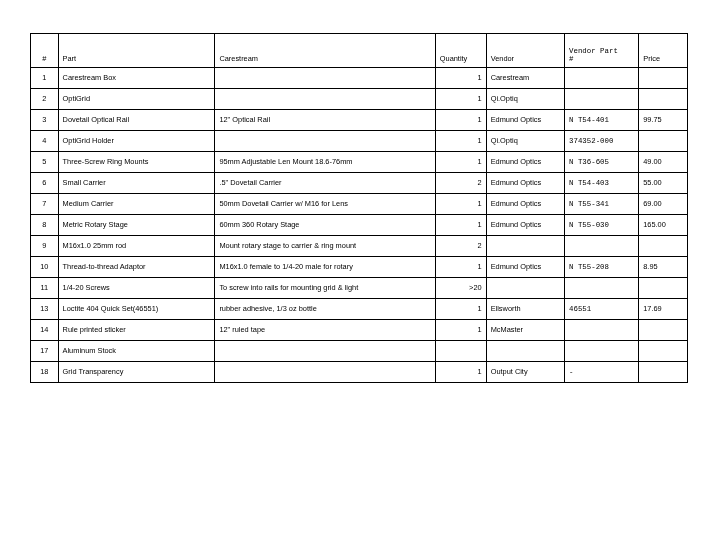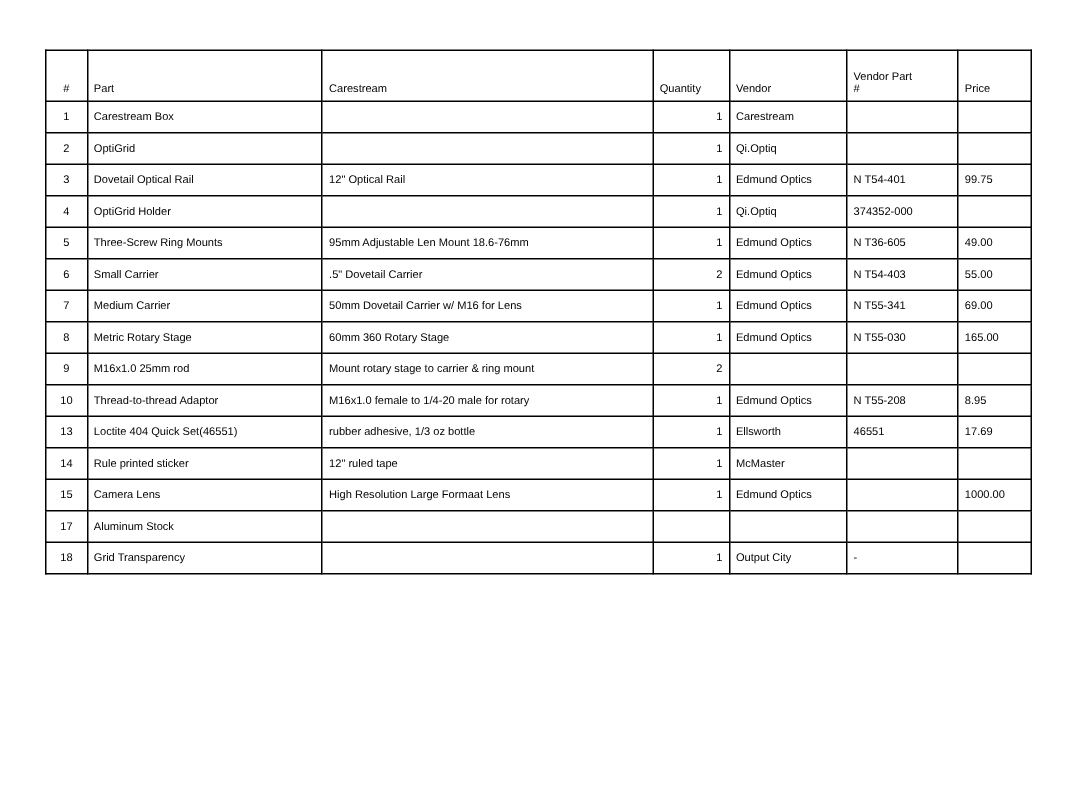--- a/index.html
+++ b/index.html
@@ -48,21 +48,21 @@
     text-align: center;
   }
   #parts-table tbody td {
     height: 16px;
   }
   .col-num   { width: 26px;  text-align: center; }
   .col-part  { width: 148px; }
   .col-desc  { width: 208px; }
   .col-qty   { width: 48px;  text-align: right; }
   .col-vend  { width: 74px; margin-left: 44px; }
-  .col-vpn   { width: 70px; }
+  .col-vpn   { width: 70px; font-family: Liberation Mono, monospace; }
   .col-price { width: 46px; }
 
   #parts-table td.col-num { text-align: center; }
   #parts-table td.col-qty { text-align: right; }
 
   tr.tall-row td {
     height: 40px;
     vertical-align: bottom;
     padding-bottom: 3px;
   }
@@ -185,46 +185,46 @@
         <tr>
           <td class="col-num">10</td>
           <td class="col-part">Thread-to-thread Adaptor</td>
           <td class="col-desc">M16x1.0 female to 1/4-20 male for rotary</td>
           <td class="col-qty">1</td>
           <td class="col-vend">Edmund Optics</td>
           <td class="col-vpn">N T55-208</td>
           <td class="col-price">8.95</td>
         </tr>
         <tr>
+          <td class="col-num">11</td>
+          <td class="col-part">1/4-20 Screws</td>
+          <td class="col-desc">To screw into rails for mounting grid &amp; light</td>
+          <td class="col-qty">&gt;20</td>
+          <td class="col-vend"></td>
+          <td class="col-vpn"></td>
+          <td class="col-price"></td>
+        </tr>
+        <tr>
           <td class="col-num">13</td>
           <td class="col-part">Loctite 404 Quick Set(46551)</td>
           <td class="col-desc">rubber adhesive, 1/3 oz bottle</td>
           <td class="col-qty">1</td>
           <td class="col-vend">Ellsworth</td>
           <td class="col-vpn">46551</td>
           <td class="col-price">17.69</td>
         </tr>
         <tr>
           <td class="col-num">14</td>
           <td class="col-part">Rule printed sticker</td>
           <td class="col-desc">12" ruled tape</td>
           <td class="col-qty">1</td>
           <td class="col-vend">McMaster</td>
           <td class="col-vpn"></td>
           <td class="col-price"></td>
         </tr>
-        <tr>
-          <td class="col-num">15</td>
-          <td class="col-part">Camera Lens</td>
-          <td class="col-desc">High Resolution Large Formaat Lens</td>
-          <td class="col-qty">1</td>
-          <td class="col-vend">Edmund Optics</td>
-          <td class="col-vpn"></td>
-          <td class="col-price">1000.00</td>
-        </tr>
         <tr class="tall-row">
           <td class="col-num">17</td>
           <td class="col-part">Aluminum Stock</td>
           <td class="col-desc"></td>
           <td class="col-qty"></td>
           <td class="col-vend"></td>
           <td class="col-vpn"></td>
           <td class="col-price"></td>
         </tr>
         <tr>

